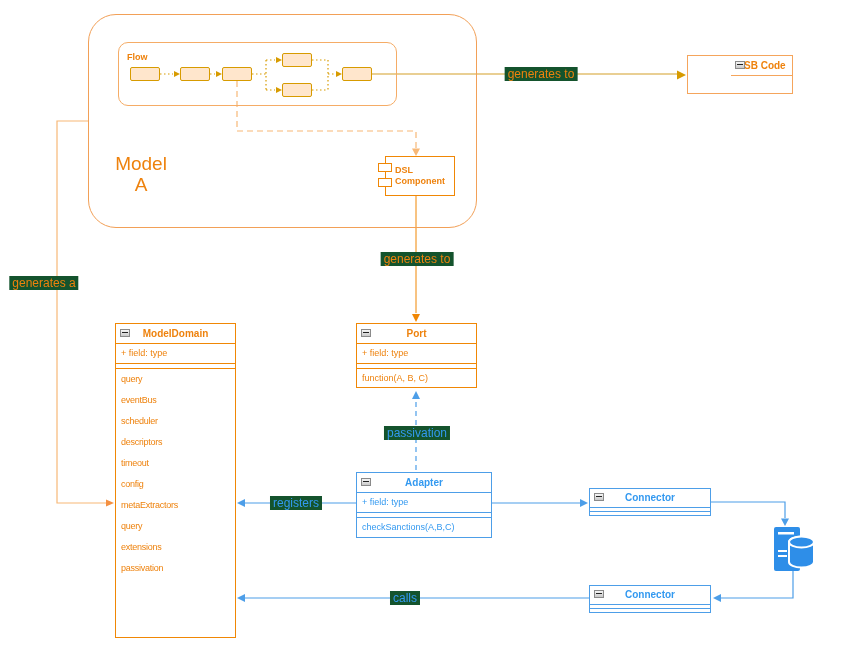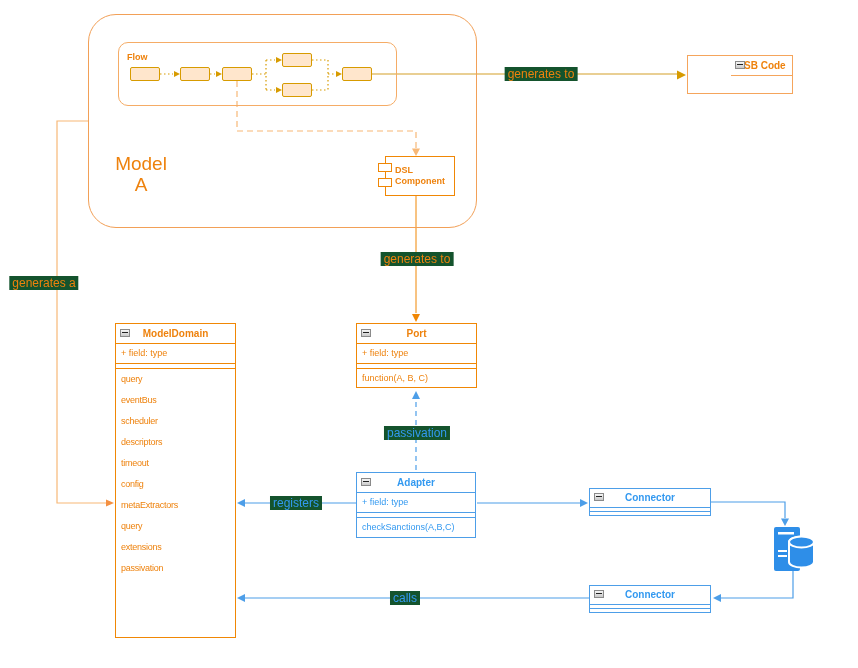--- a/index.html
+++ b/index.html
@@ -148,21 +148,21 @@
   <div class="classbox orange" style="left:356px;top:323px;width:121px;height:65px;">
     <div class="cb-header">
       <span class="collapse-btn"></span>
       <span>Port</span>
     </div>
     <div class="cb-row">+ field: type</div>
     <div class="cb-gap"></div>
     <div class="cb-row last">function(A, B, C)</div>
   </div>
 
-  <div class="classbox blue" style="left:356px;top:472px;width:120px;height:66px;">
+  <div class="classbox blue" style="left:356px;top:472px;width:136px;height:66px;">
     <div class="cb-header">
       <span class="collapse-btn"></span>
       <span>Adapter</span>
     </div>
     <div class="cb-row">+ field: type</div>
     <div class="cb-gap"></div>
     <div class="cb-row last">checkSanctions(A,B,C)</div>
   </div>
 
   <div class="classbox blue" style="left:589px;top:488px;width:122px;height:28px;">

